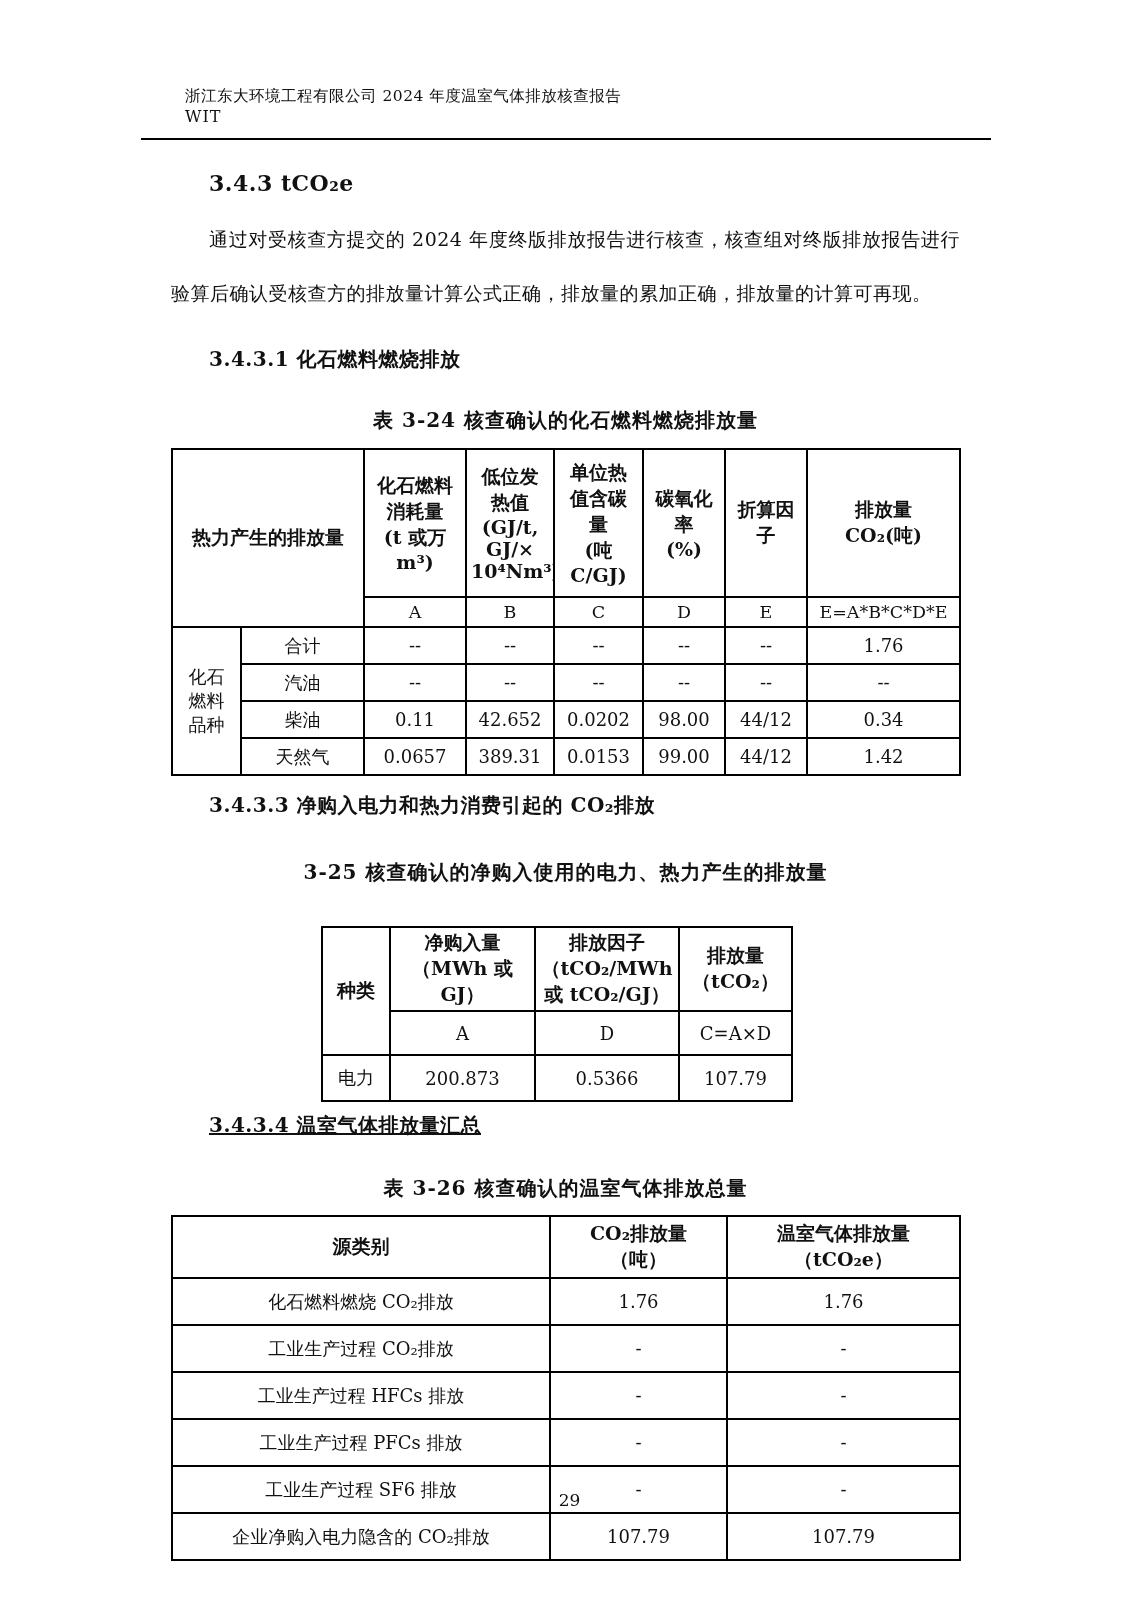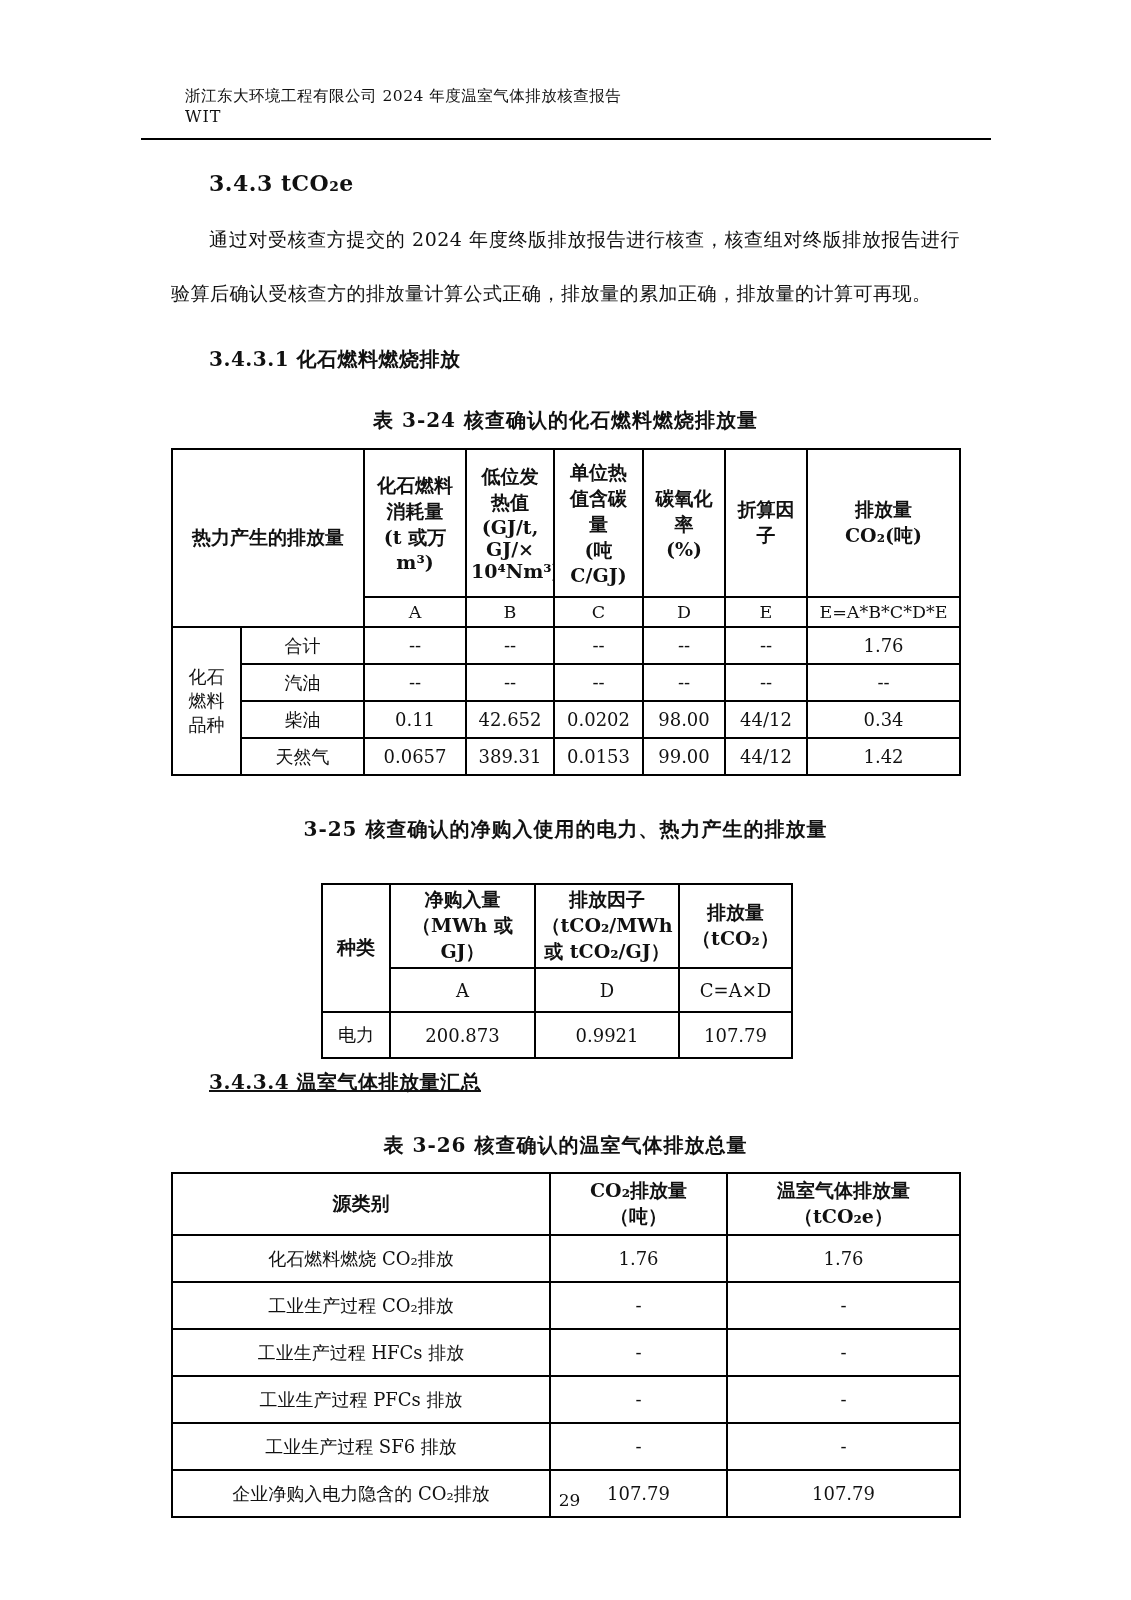--- a/index.html
+++ b/index.html
@@ -198,20 +198,21 @@
       <td>0.0657</td>
       <td>389.31</td>
       <td>0.0153</td>
       <td>99.00</td>
       <td>44/12</td>
       <td>1.42</td>
     </tr>
   </tbody>
     </table>
 
+  <div class="h-sub s3" style="margin-top:16px">3.4.3.3 净购入电力和热力消费引起的 CO₂排放</div>
 
   <div class="tbl-title t25">3-25 核查确认的净购入使用的电力、热力产生的排放量</div>
   <table class="t25-table">
     <colgroup>
       <col style="width:68px">
         <col style="width:145px">
         <col style="width:144px">
         <col style="width:113px">
     </colgroup>
     <tbody>
@@ -227,21 +228,21 @@
 （tCO₂）</td>
     </tr>
     <tr class="hdr2">
       <td>A</td>
       <td>D</td>
       <td>C=A×D</td>
     </tr>
     <tr class="body">
       <td>电力</td>
       <td>200.873</td>
-      <td>0.9921</td>
+      <td>0.5366</td>
       <td>107.79</td>
     </tr>
   </tbody>
     </table>
 
   <div class="h-sub s4">3.4.3.4 温室气体排放量汇总</div>
 
   <div class="tbl-title t26">表 3-26 核查确认的温室气体排放总量</div>
   <table class="t26-table">
     <colgroup>

